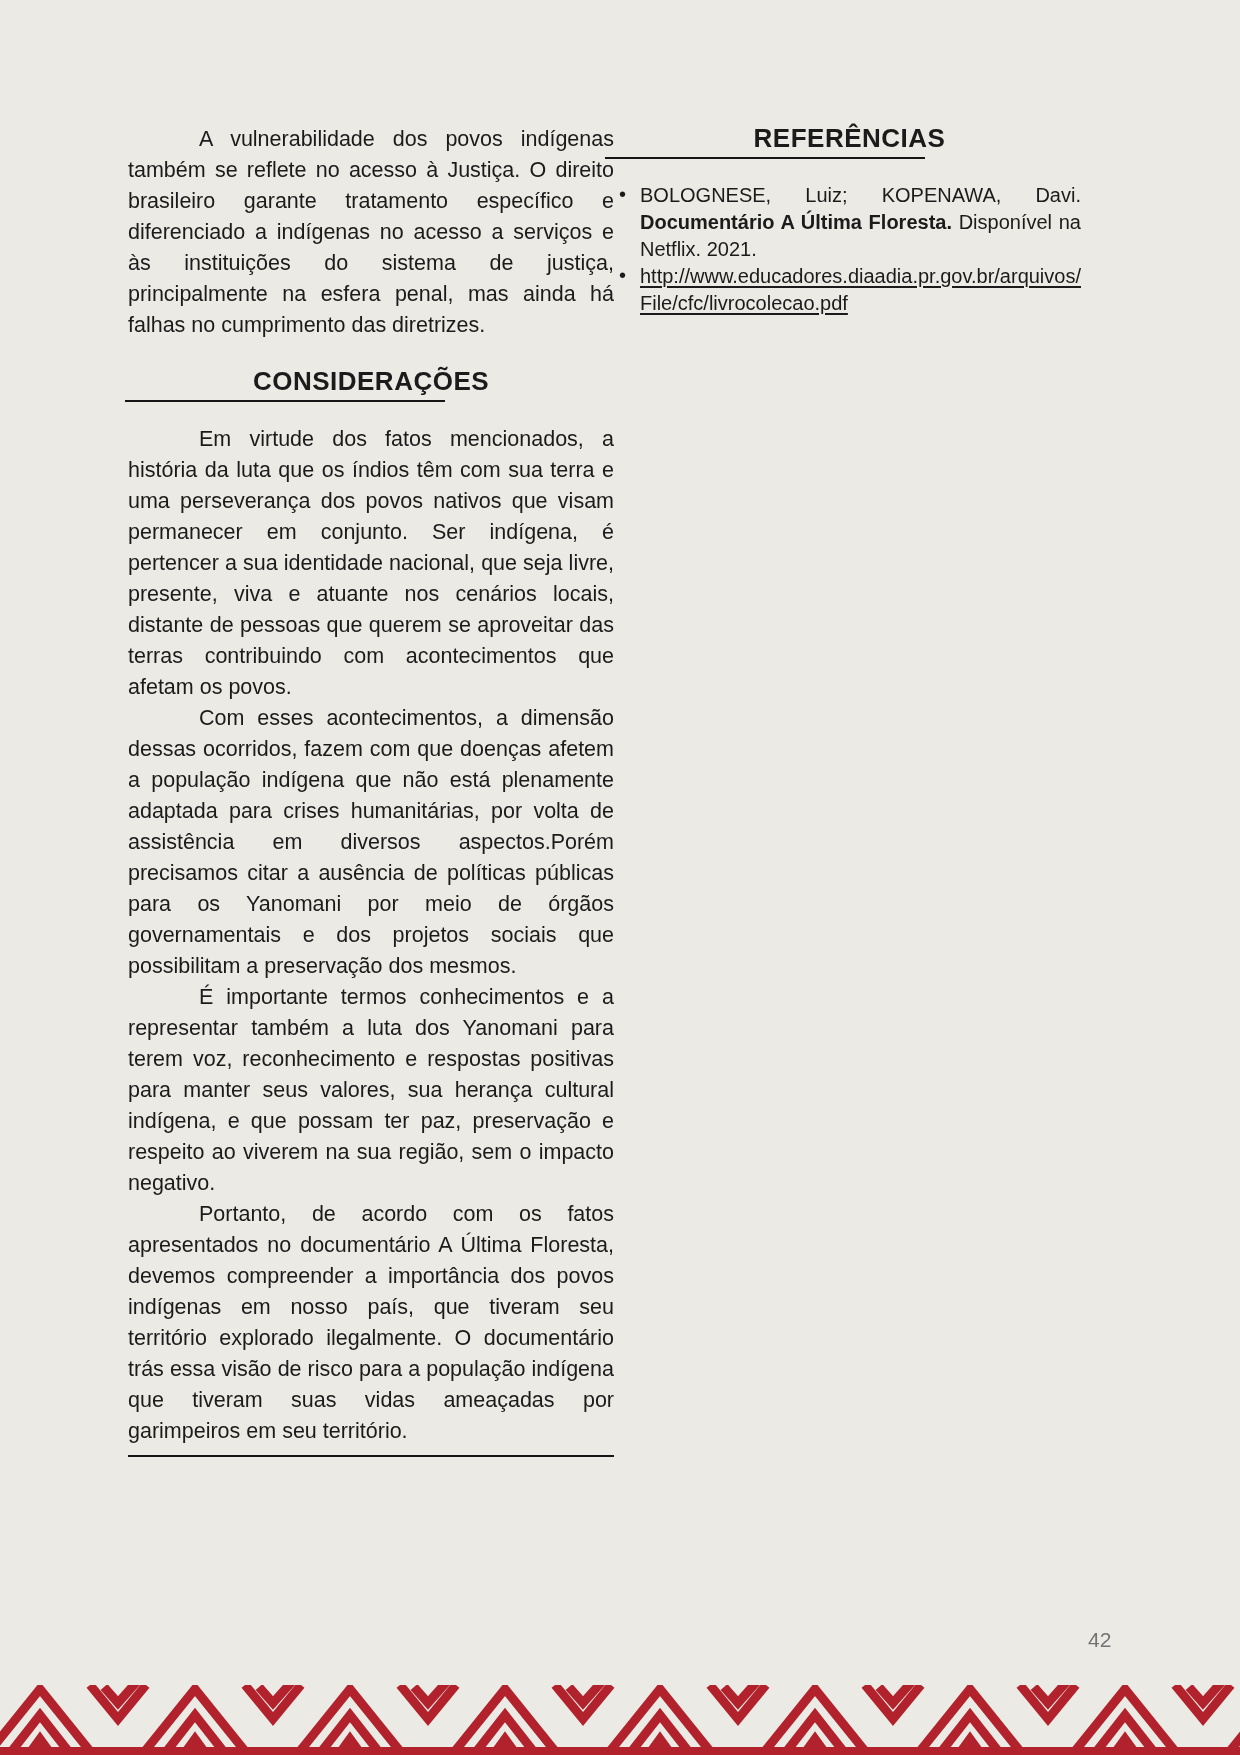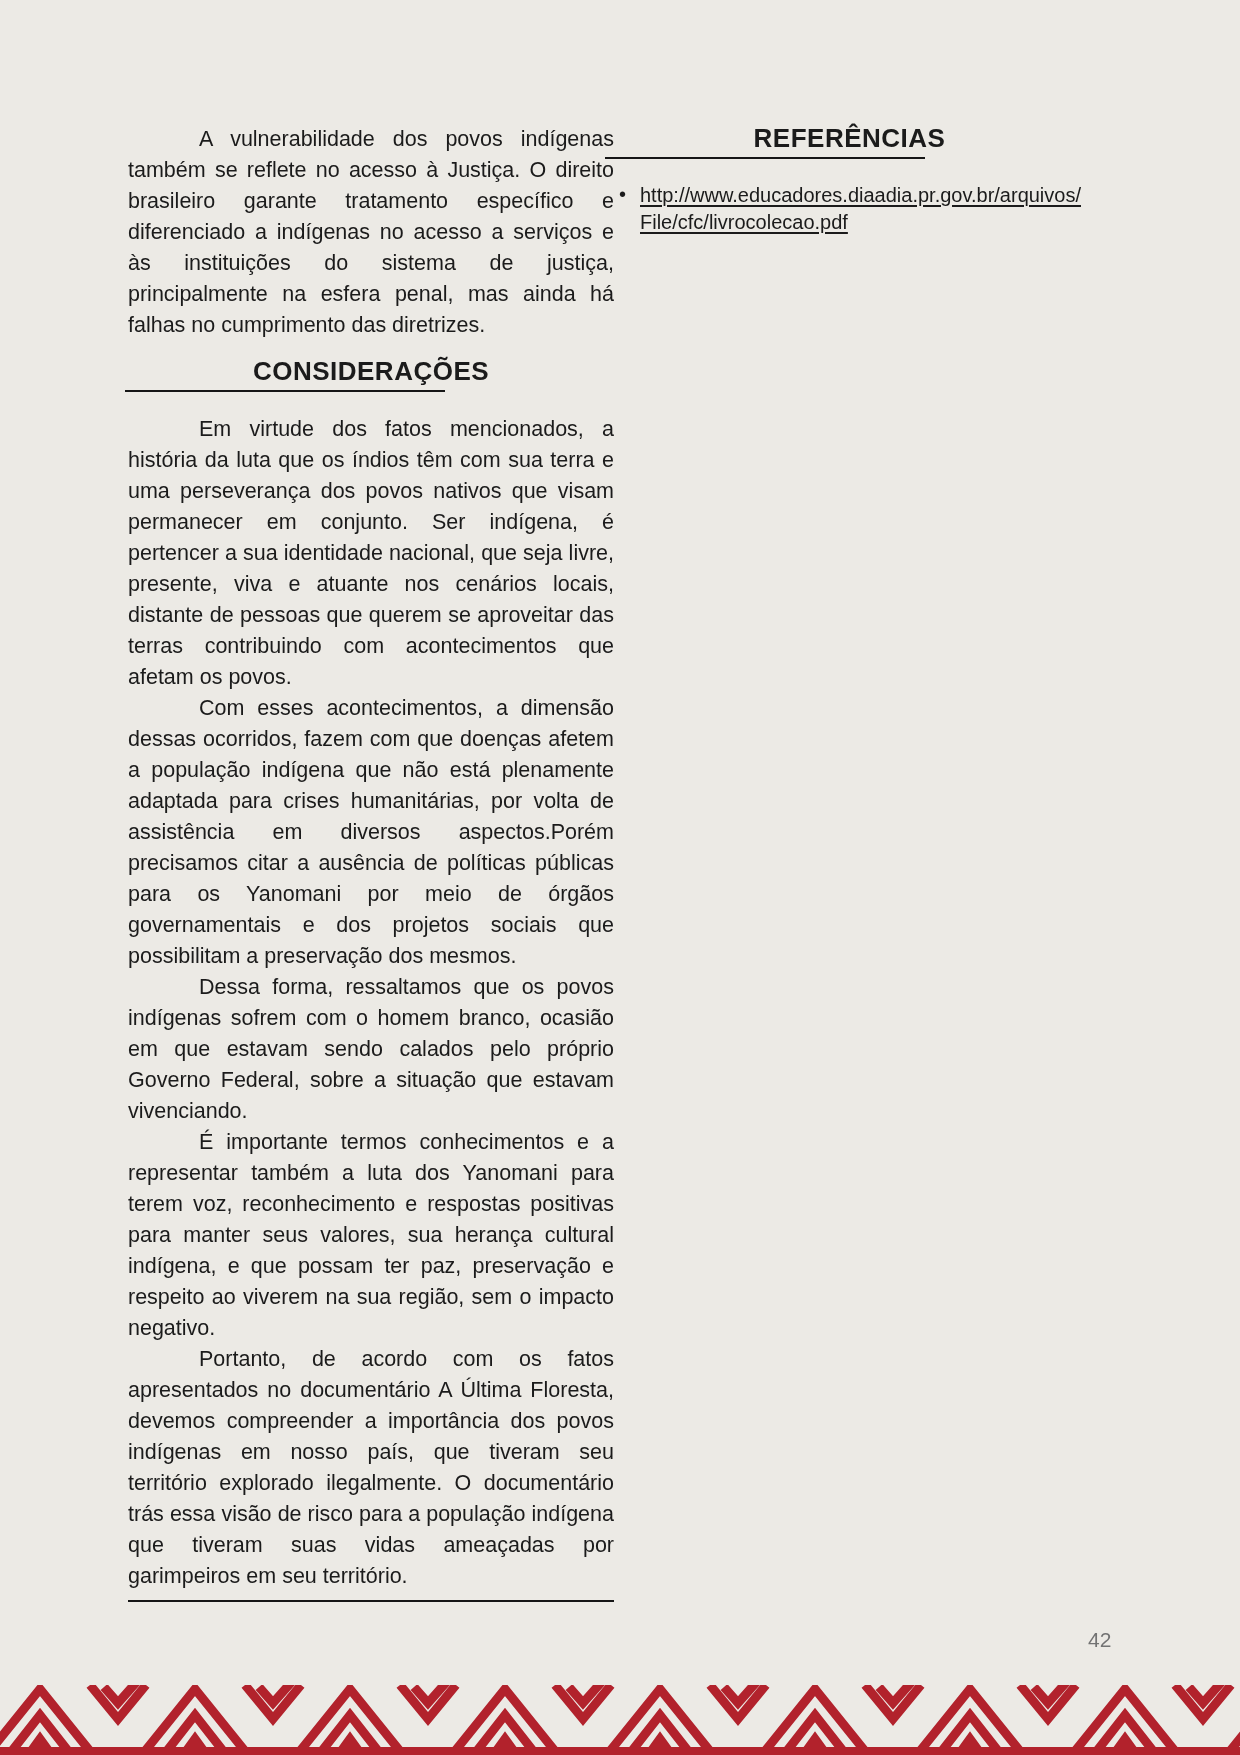--- a/index.html
+++ b/index.html
@@ -40,21 +40,21 @@
   }
   .heading::after {
     content: "";
     position: absolute;
     left: -3px;
     bottom: -5px;
     width: 320px;
     height: 2px;
     background: #161616;
   }
-  .left-col .heading { margin: 14px 0 27px; }
+  .left-col .heading { margin: 24px 0 27px; }
 
   .end-rule {
     height: 2px;
     background: #161616;
     margin-top: 8px;
   }
 
   
   .right-col {
     position: absolute;
@@ -110,29 +110,31 @@
   }
 </style>
 </head>
 <body>
 
 <div class="left-col">
   <p>A vulnerabilidade dos povos indígenas também se reflete no acesso à Justiça. O direito brasileiro garante tratamento específico e diferenciado a indígenas no acesso a serviços e às instituições do sistema de justiça, principalmente na esfera penal, mas ainda há falhas no cumprimento das diretrizes.</p>
   <div class="heading">CONSIDERAÇÕES</div>
   <p>Em virtude dos fatos mencionados, a história da luta que os índios têm com sua terra e uma perseverança dos povos nativos que visam permanecer em conjunto. Ser indígena, é pertencer a sua identidade nacional, que seja livre, presente, viva e atuante nos cenários locais, distante de pessoas que querem se aproveitar das terras contribuindo com acontecimentos que afetam os povos.</p>
   <p>Com esses acontecimentos, a dimensão dessas ocorridos, fazem com que doenças afetem a população indígena que não está plenamente adaptada para crises humanitárias, por volta de assistência em diversos aspectos.Porém precisamos citar a ausência de políticas públicas para os Yanomani por meio de órgãos governamentais e dos projetos sociais que possibilitam a preservação dos mesmos.</p>
-  <p>Dessa forma, ressaltamos que os povos indígenas sofrem com o homem branco, ocasião em que estavam sendo calados pelo próprio Governo Federal, sobre a situação que estavam vivenciando.</p>
   <p>É importante termos conhecimentos e a representar também a luta dos Yanomani para terem voz, reconhecimento e respostas positivas para manter seus valores, sua herança cultural indígena, e que possam ter paz, preservação e respeito ao viverem na sua região, sem o impacto negativo.</p>
   <p>Portanto, de acordo com os fatos apresentados no documentário A Última Floresta, devemos compreender a importância dos povos indígenas em nosso país, que tiveram seu território explorado ilegalmente. O documentário trás essa visão de risco para a população indígena que tiveram suas vidas ameaçadas por garimpeiros em seu território.</p>
   <div class="end-rule"></div>
 </div>
 
 <div class="right-col">
   <div class="heading">REFERÊNCIAS</div>
   <ul class="ref-list">
+    <li>
+      <span>BOLOGNESE, Luiz; KOPENAWA, Davi. </span><b>Documentário A Última Floresta.</b><span> Disponível na Netflix. 2021.</span>
+    </li>
     <li class="link-item">
       <a class="ref-link">http://www.educadores.diaadia.pr.gov.br/arquivos/File/cfc/livrocolecao.pdf</a>
     </li>
   </ul>
 </div>
 
 <div class="page-number">42</div>
 
 <svg class="pattern-strip" width="1240" height="70" viewBox="0 0 1240 70" xmlns="http://www.w3.org/2000/svg">
   <defs>

